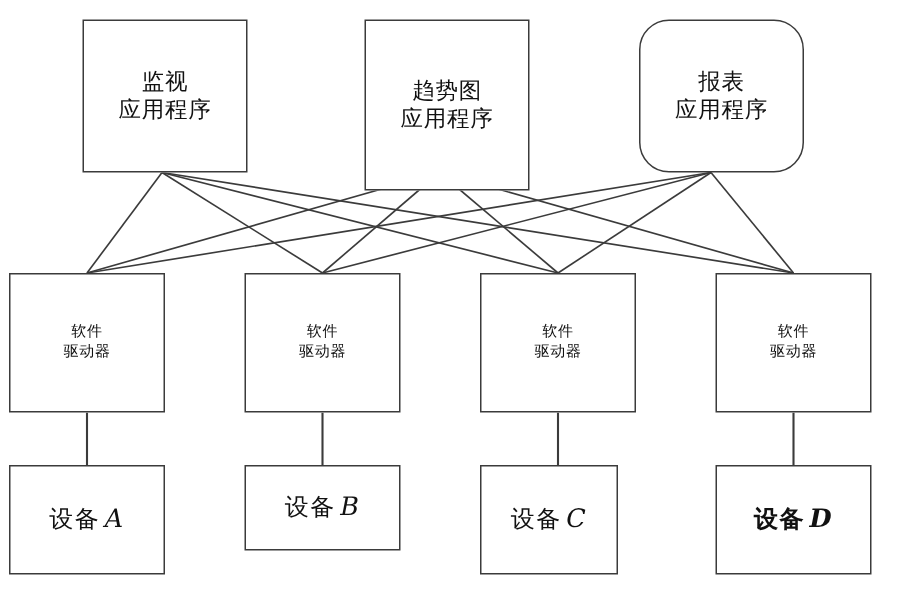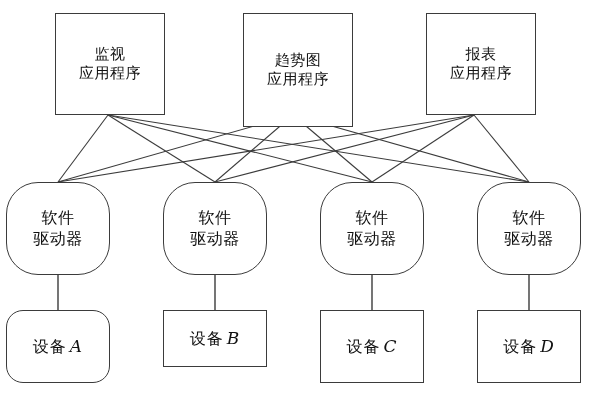--- a/index.html
+++ b/index.html
@@ -34,22 +34,21 @@
     display: block;
     line-height: 1.28;
     white-space: nowrap;
     letter-spacing: 0.5px;
   }
   .app-node {
     font-size: 15px;
     align-items: center;
   }
   .driver-node {
-    font-size: 16px;
-    border-radius: 32px;
+    font-size: 10px;
   }
   .device-node {
     font-size: 16px;
   }
   .device-node .line1 {
     letter-spacing: 1px;
   }
   .device-node .dev-letter {
     font-family: "DejaVu Serif", "Liberation Serif", serif;
     font-style: italic;
@@ -92,47 +91,47 @@
 
   <div id="nodes-layer">
       <div class="node app-node" style="left: 55px; top: 13px; width: 110px; height: 102px; border-color: rgb(59, 59, 59);">
         <span class="line1">监视</span>
         <span class="line2">应用程序</span>
       </div>
       <div class="node app-node" style="left: 243px; top: 13px; width: 110px; height: 114px; border-color: rgb(59, 59, 59);">
         <span class="line1">趋势图</span>
         <span class="line2">应用程序</span>
       </div>
-      <div class="node app-node" style="left: 426px; top: 13px; width: 110px; height: 102px; border-color: rgb(59, 59, 59);">
+      <div class="node app-node" style="left: 426px; top: 13px; width: 110px; height: 102px; border-color: rgb(59, 59, 59); border-radius: 20px;">
         <span class="line1">报表</span>
         <span class="line2">应用程序</span>
       </div>
       <div class="node driver-node" style="left: 6px; top: 182px; width: 104px; height: 93px; border-color: rgb(59, 59, 59);">
         <span class="line1">软件</span>
         <span class="line2">驱动器</span>
       </div>
       <div class="node driver-node" style="left: 163px; top: 182px; width: 104px; height: 93px; border-color: rgb(59, 59, 59);">
         <span class="line1">软件</span>
         <span class="line2">驱动器</span>
       </div>
       <div class="node driver-node" style="left: 320px; top: 182px; width: 104px; height: 93px; border-color: rgb(59, 59, 59);">
         <span class="line1">软件</span>
         <span class="line2">驱动器</span>
       </div>
       <div class="node driver-node" style="left: 477px; top: 182px; width: 104px; height: 93px; border-color: rgb(59, 59, 59);">
         <span class="line1">软件</span>
         <span class="line2">驱动器</span>
       </div>
-      <div class="node device-node" style="left: 6px; top: 310px; width: 104px; height: 73px; border-color: rgb(59, 59, 59); border-radius: 17px;">
+      <div class="node device-node" style="left: 6px; top: 310px; width: 104px; height: 73px; border-color: rgb(59, 59, 59);">
         <span class="line1">设备<span class="dev-letter">A</span></span>
       </div>
       <div class="node device-node" style="left: 163px; top: 310px; width: 104px; height: 57px; border-color: rgb(59, 59, 59);">
         <span class="line1">设备<span class="dev-letter">B</span></span>
       </div>
-      <div class="node device-node" style="left: 320px; top: 310px; width: 104px; height: 73px; border-color: rgb(59, 59, 59);">
+      <div class="node device-node" style="left: 320px; top: 310px; width: 92px; height: 73px; border-color: rgb(59, 59, 59);">
         <span class="line1">设备<span class="dev-letter">C</span></span>
       </div>
-      <div class="node device-node" style="left: 477px; top: 310px; width: 104px; height: 73px; border-color: rgb(59, 59, 59);">
+      <div class="node device-node" style="left: 477px; top: 310px; width: 104px; height: 73px; border-color: rgb(59, 59, 59); font-weight: bold;">
         <span class="line1">设备<span class="dev-letter">D</span></span>
       </div>
     </div>
 
 </div>
 
 </body></html>

